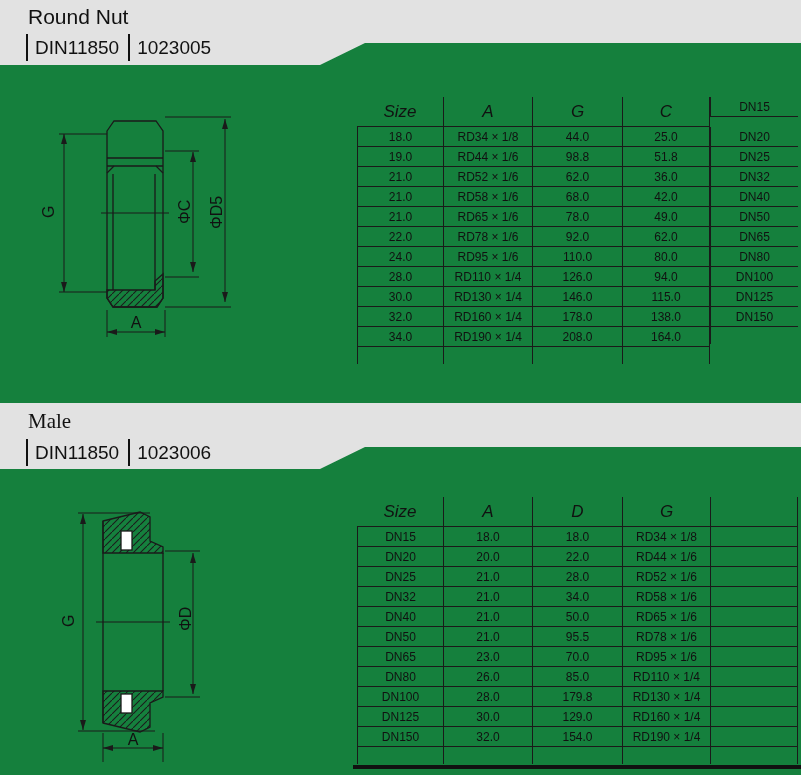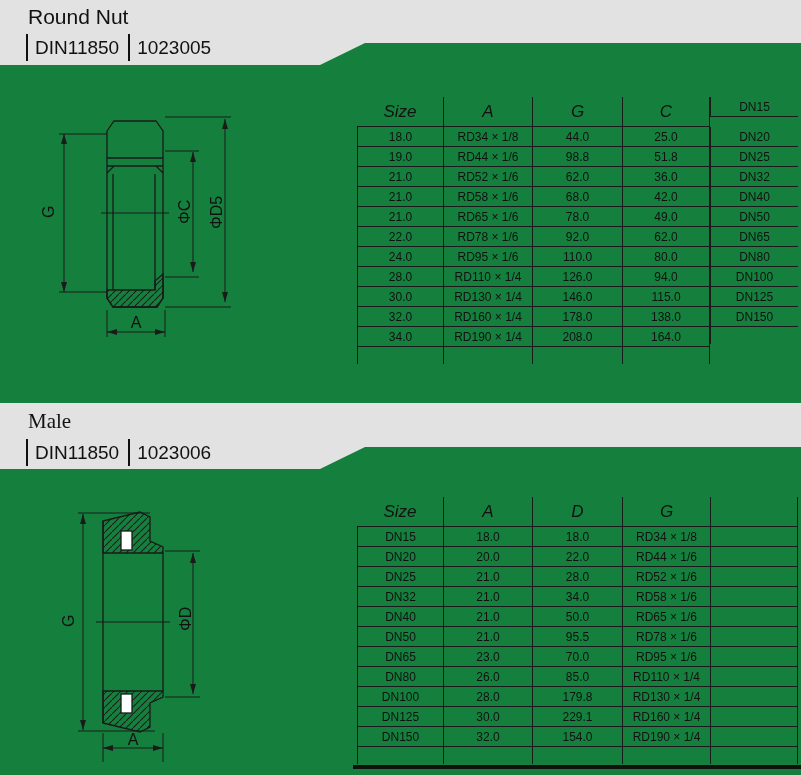--- a/index.html
+++ b/index.html
@@ -275,21 +275,21 @@
       <div class="cell bcell c2">85.0</div>
       <div class="cell bcell c3">RD110 × 1/4</div>
       <div class="cell bcell c4"></div>
       <div class="cell bcell c0">DN100</div>
       <div class="cell bcell c1">28.0</div>
       <div class="cell bcell c2">179.8</div>
       <div class="cell bcell c3">RD130 × 1/4</div>
       <div class="cell bcell c4"></div>
       <div class="cell bcell c0">DN125</div>
       <div class="cell bcell c1">30.0</div>
-      <div class="cell bcell c2">229.1</div>
+      <div class="cell bcell c2">129.0</div>
       <div class="cell bcell c3">RD160 × 1/4</div>
       <div class="cell bcell c4"></div>
       <div class="cell bcell c0">DN150</div>
       <div class="cell bcell c1">32.0</div>
       <div class="cell bcell c2">154.0</div>
       <div class="cell bcell c3">RD190 × 1/4</div>
       <div class="cell bcell c4"></div>
       <div class="cell tcell c0"></div>
       <div class="cell tcell c1"></div>
       <div class="cell tcell c2"></div>

